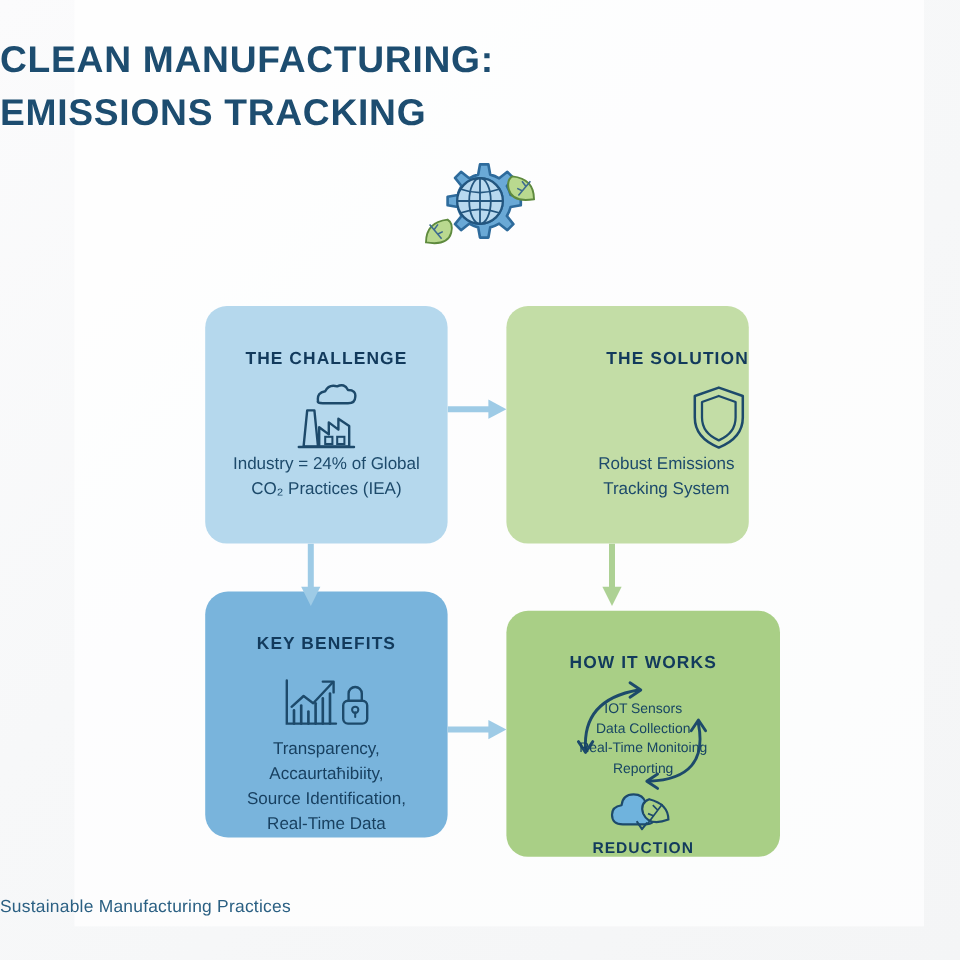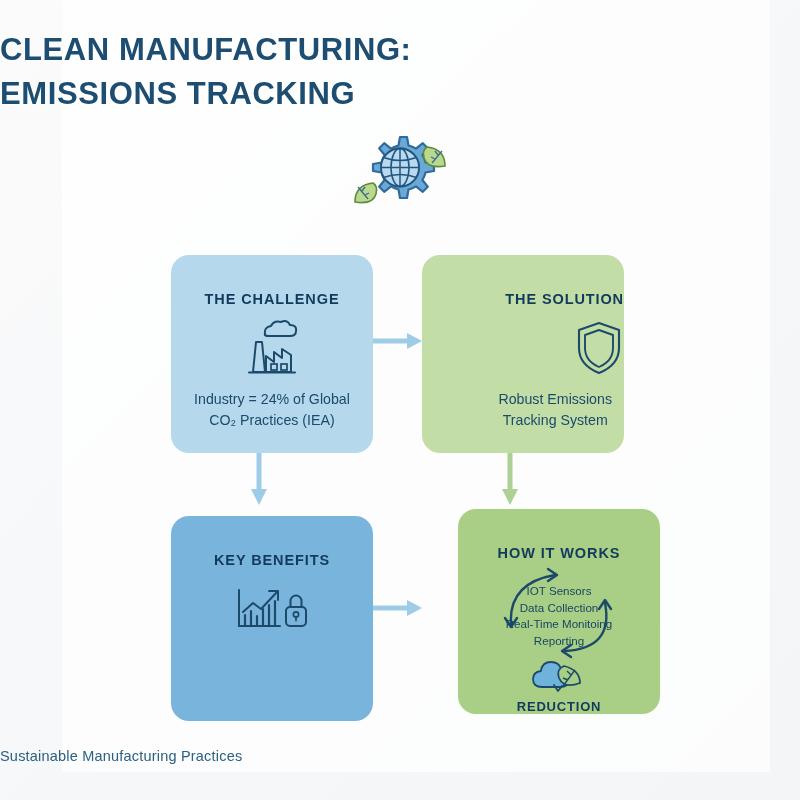--- a/index.html
+++ b/index.html
@@ -71,39 +71,39 @@
     position: absolute;
     border-radius: 18px;
     box-sizing: border-box;
     display: flex;
     flex-direction: column;
     align-items: center;
     padding-top: 36px;
   }
   #card-challenge { left: 171px; top: 255px; width: 202px; height: 198px; background: #b5d8ed; }
   #card-solution  { left: 422px; top: 255px; width: 202px; height: 198px; background: #c3dda6; align-items: flex-end; }
-  #card-benefits  { left: 171px; top: 516px; width: 202px; height: 205px; background: #79b4dc; }
-  #card-works     { left: 422px; top: 509px; width: 202px; height: 205px; background: #a9cf86; margin-left: 36px; }
+  #card-benefits  { left: 171px; top: 493px; width: 202px; height: 205px; background: #79b4dc; border-radius: 19px; }
+  #card-works     { left: 422px; top: 509px; width: 228px; height: 205px; background: #a9cf86; }
 
   .card-heading {
     font-size: 14.5px;
     font-weight: bold;
     letter-spacing: 0.9px;
     color: #123a5c;
     text-align: center;
   }
   .card-icon {
     margin-top: 12px;
     height: 58px;
     display: flex;
     align-items: center;
     justify-content: center;
   }
   .card-body {
-    margin-top: 12px;
+    margin-top: 0;
     font-size: 14.2px;
     line-height: 21px;
     color: #1d4a6b;
     text-align: center;
     padding: 0 12px;
   }
   .card-body .line { display: block; white-space: nowrap; }
   #card-benefits .card-body { color: #173f5f; }
 
   
@@ -238,20 +238,26 @@
 
           <path d="M9 27 L19 18 L27 24 L43 7" fill="none" stroke="#1d4a6b" stroke-width="2" stroke-linejoin="round" stroke-linecap="round"></path>
           <path d="M35 6 L44 6 L44 15" fill="none" stroke="#1d4a6b" stroke-width="2" stroke-linejoin="round" stroke-linecap="round"></path>
 
           <rect x="52" y="22" width="20" height="19" rx="4" fill="none" stroke="#1d4a6b" stroke-width="2"></rect>
           <path d="M56.5 22 L56.5 16 a5.5 5.5 0 0 1 11 0 L67.5 22" fill="none" stroke="#1d4a6b" stroke-width="2"></path>
           <circle cx="62" cy="29.5" r="2.6" fill="none" stroke="#1d4a6b" stroke-width="1.7"></circle>
           <line x1="62" y1="31.5" x2="62" y2="35.5" stroke="#1d4a6b" stroke-width="1.7" stroke-linecap="round"></line>
         </svg>
       </div>
+      <div class="card-body">
+        <span class="line">Transparency,</span>
+        <span class="line">Accaurtaħibiity,</span>
+        <span class="line">Source Identification,</span>
+        <span class="line">Real-Time Data</span>
+      </div>
     </div>
 
     <div class="card" id="card-works">
       <div class="card-heading">HOW IT WORKS</div>
 
       <div id="works-cycle">
         <svg width="190" height="104" viewBox="0 0 190 104">
 
           <path d="M47 62 Q44 20 91 12" fill="none" stroke="#1d4a6b" stroke-width="2.4" stroke-linecap="round"></path>
           <path d="M84 6 L93 12 L84 18" fill="none" stroke="#1d4a6b" stroke-width="2.4" stroke-linejoin="round" stroke-linecap="round"></path>

